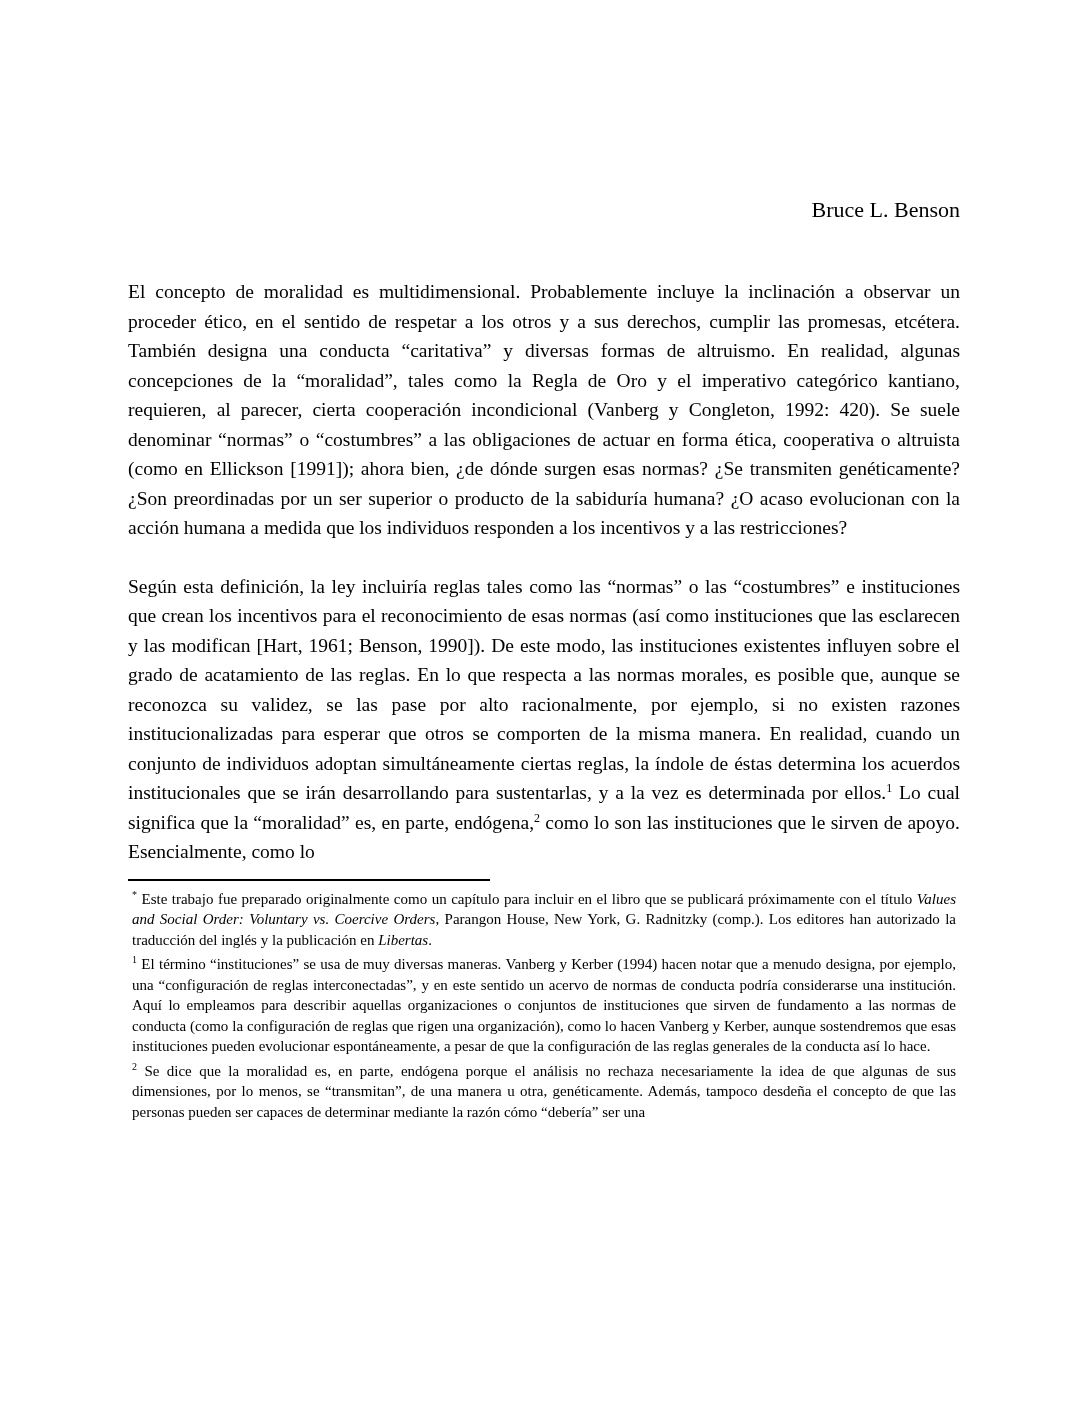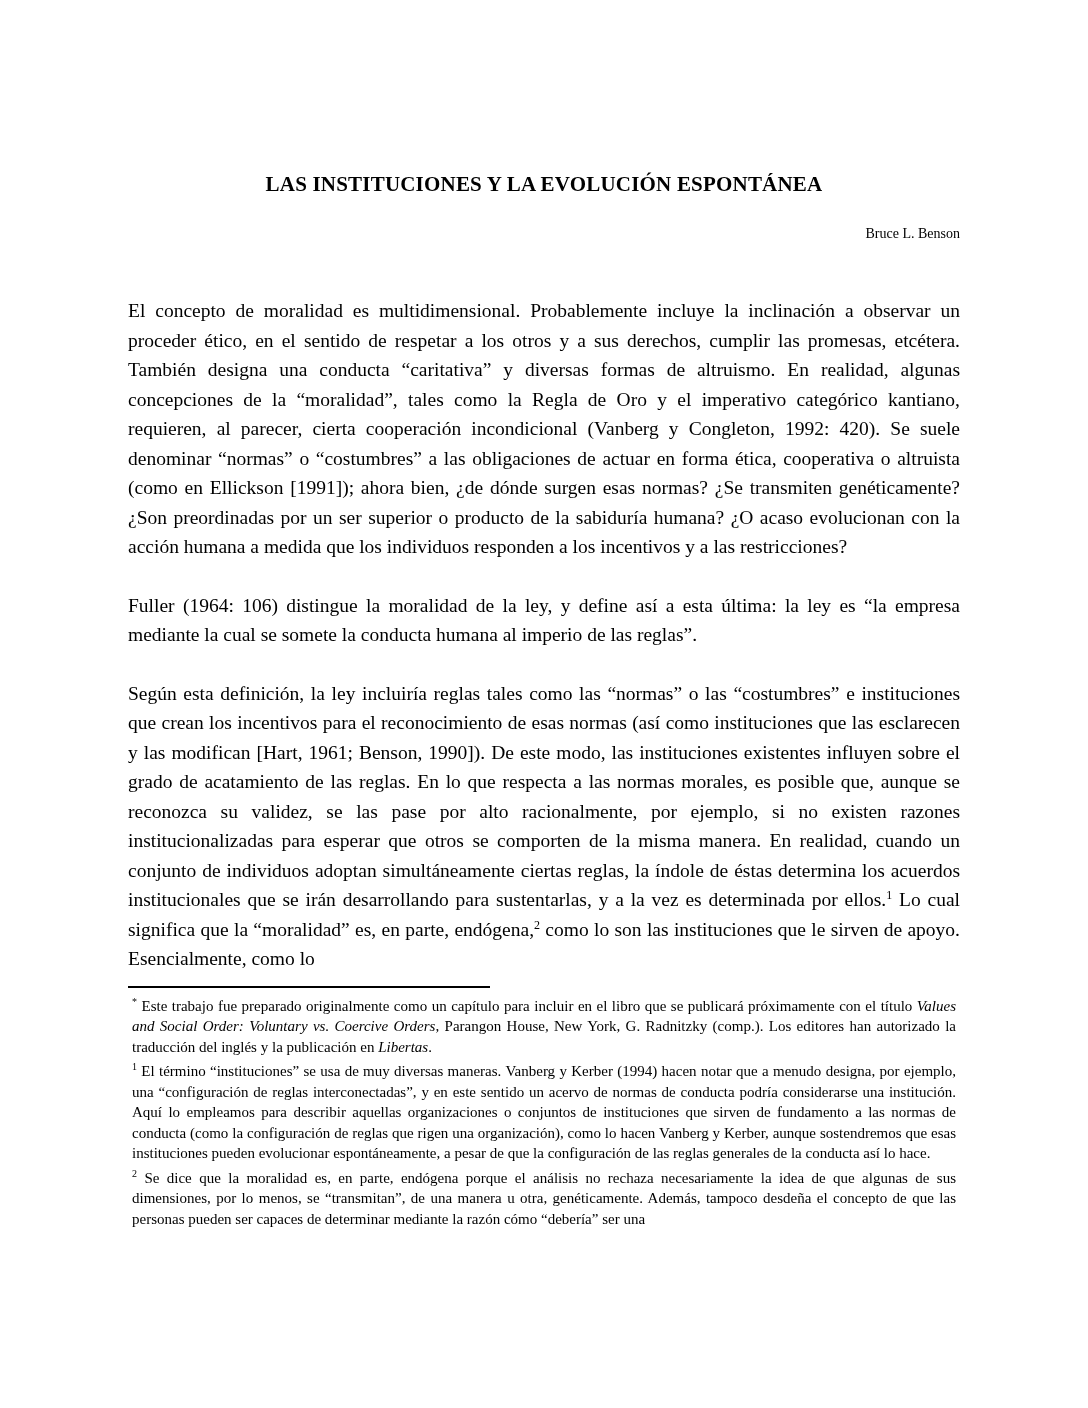--- a/index.html
+++ b/index.html
@@ -25,21 +25,21 @@
     line-height: 29px;
     letter-spacing: 0.2px;
   }
   .title sup {
     font-size: 12px;
     vertical-align: super;
     line-height: 0;
   }
   .author {
     text-align: right;
-    font-size: 14px;
+    font-size: 22px;
     margin-top: 27px;
   }
   .body-text {
     margin-top: 54px;
   }
   .para {
     margin: 0;
     font-size: 19.5px;
     line-height: 29.5px;
     text-align: justify;
@@ -74,29 +74,27 @@
   .italic {
     font-style: italic;
   }
 </style>
 </head>
 <body>
 
 <div class="page">
 
   <div class="title">
-    <div>LAS INSTITUCIONES Y LA EVOLUCIÓN ESPONTÁNEA</div>
   </div>
 
   <div class="author">Bruce L. Benson</div>
 
   <div class="body-text">
     <p class="para"><span>El concepto de moralidad es multidimensional. Probablemente incluye la inclinación a observar un proceder ético, en el sentido de respetar a los otros y a sus derechos, cumplir las promesas, etcétera. También designa una conducta “caritativa” y diversas formas de altruismo. En realidad, algunas concepciones de la “moralidad”, tales como la Regla de Oro y el imperativo categórico kantiano, requieren, al parecer, cierta cooperación incondicional (Vanberg y Congleton, 1992: 420). Se suele denominar “normas” o “costumbres” a las obligaciones de actuar en forma ética, cooperativa o altruista (como en Ellickson [1991]); ahora bien, ¿de dónde surgen esas normas? ¿Se transmiten genéticamente? ¿Son preordinadas por un ser superior o producto de la sabiduría humana? ¿O acaso evolucionan con la acción humana a medida que los individuos responden a los incentivos y a las restricciones?</span></p>
 
-    <p class="para"><span>Fuller (1964: 106) distingue la moralidad de la ley, y define así a esta última: la ley es “la empresa mediante la cual se somete la conducta humana al imperio de las reglas”.</span></p>
 
     <p class="para"><span>Según esta definición, la ley incluiría reglas tales como las “normas” o las “costumbres” e instituciones que crean los incentivos para el reconocimiento de esas normas (así como instituciones que las esclarecen y las modifican [Hart, 1961; Benson, 1990]). De este modo, las instituciones existentes influyen sobre el grado de acatamiento de las reglas. En lo que respecta a las normas morales, es posible que, aunque se reconozca su validez, se las pase por alto racionalmente, por ejemplo, si no existen razones institucionalizadas para esperar que otros se comporten de la misma manera. En realidad, cuando un conjunto de individuos adoptan simultáneamente ciertas reglas, la índole de éstas determina los acuerdos institucionales que se irán desarrollando para sustentarlas, y a la vez es determinada por ellos.</span><sup>1</sup><span> Lo cual significa que la “moralidad” es, en parte, endógena,</span><sup>2</sup><span> como lo son las instituciones que le sirven de apoyo. Esencialmente, como lo</span></p>
   </div>
 
   <hr class="fn-rule">
 
   <div class="footnotes">
     <p class="footnote"><sup>*</sup><span> Este trabajo fue preparado originalmente como un capítulo para incluir en el libro que se publicará próximamente con el título </span><span class="italic">Values and Social Order: Voluntary vs. Coercive Orders</span><span>, Parangon House, New York, G. Radnitzky (comp.). Los editores han autorizado la traducción del inglés y la publicación en </span><span class="italic">Libertas</span><span>.</span></p>
 
     <p class="footnote"><sup>1</sup><span> El término “instituciones” se usa de muy diversas maneras. Vanberg y Kerber (1994) hacen notar que a menudo designa, por ejemplo, una “configuración de reglas interconectadas”, y en este sentido un acervo de normas de conducta podría considerarse una institución. Aquí lo empleamos para describir aquellas organizaciones o conjuntos de instituciones que sirven de fundamento a las normas de conducta (como la configuración de reglas que rigen una organización), como lo hacen Vanberg y Kerber, aunque sostendremos que esas instituciones pueden evolucionar espontáneamente, a pesar de que la configuración de las reglas generales de la conducta así lo hace.</span></p>

